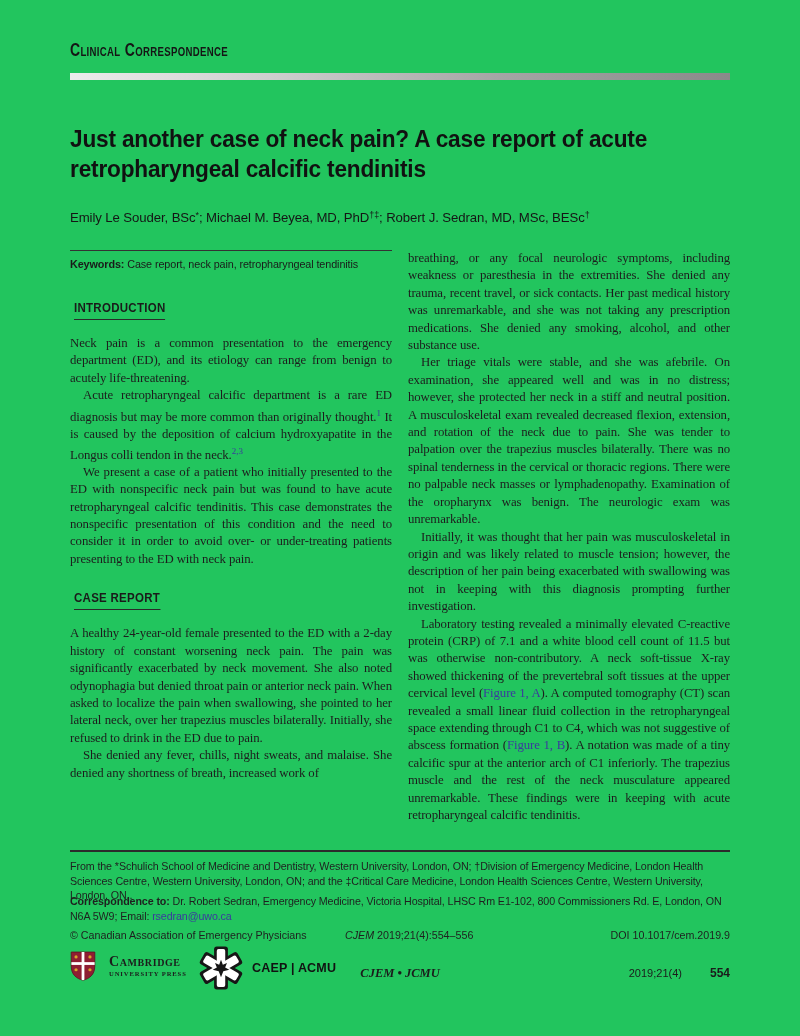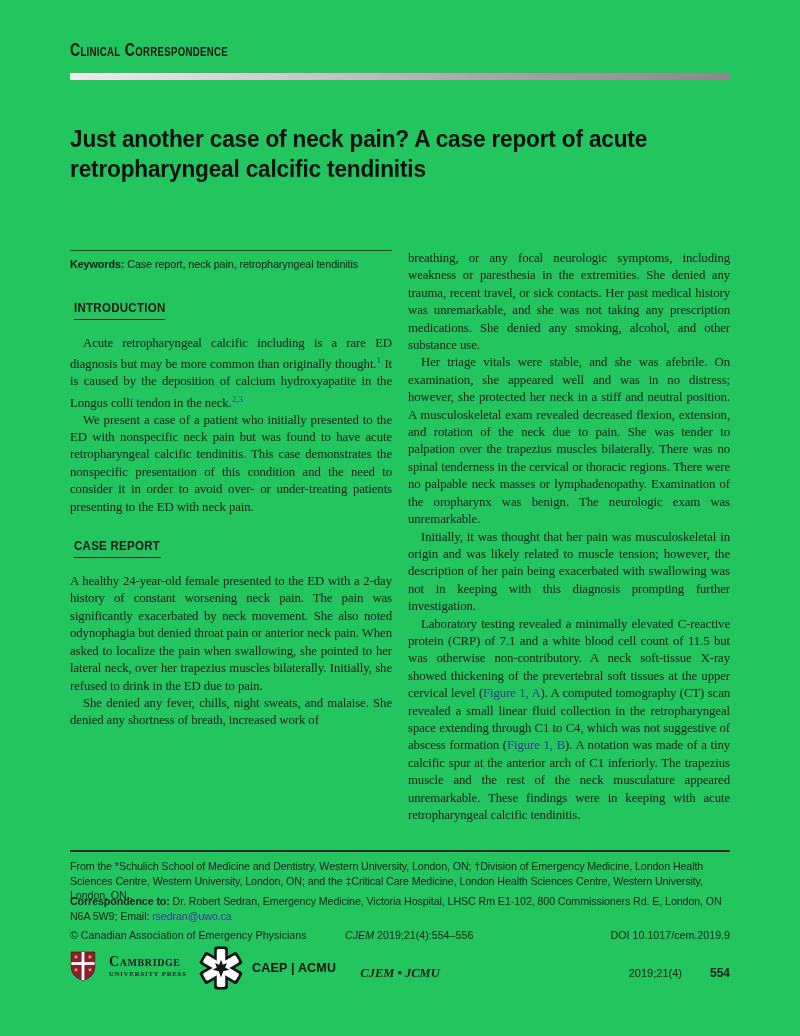--- a/index.html
+++ b/index.html
@@ -102,27 +102,29 @@
 </head>
 <body>
 
 <div class="page">
 
   <div class="section-label">Clinical Correspondence</div>
   <div class="header-bar"></div>
 
   <h1 class="article-title">Just another case of neck pain? A case report of acute retropharyngeal calcific tendinitis</h1>
 
+  <div class="authors-line" id="authors-line"><span>Emily Le Souder, BSc</span><span class="sup">*</span>; <span>Michael M. Beyea, MD, PhD</span><span class="sup">†‡</span>; <span>Robert J. Sedran, MD, MSc, BESc</span><span class="sup">†</span></div>
 
   <div class="columns">
     <div class="col">
       <div class="keywords-block"><b>Keywords:</b><span> Case report, neck pain, retropharyngeal tendinitis</span></div>
       <div id="col-left">
           <div class="col-heading"><span class="col-heading-text">INTRODUCTION</span></div>
-          <p class="body-para ind"><span>Acute retropharyngeal calcific including is a rare ED diagnosis but may be more common than originally thought.</span><a class="ref-link sup">1</a><span> It is caused by the deposition of calcium hydroxyapatite in the Longus colli tendon in the neck.</span><a class="ref-link sup">2,3</a></p>
+          <p class="body-para"><span>Neck pain is a common presentation to the emergency department (ED), and its etiology can range from benign to acutely life-threatening.</span></p>
+          <p class="body-para ind"><span>Acute retropharyngeal calcific department is a rare ED diagnosis but may be more common than originally thought.</span><a class="ref-link sup">1</a><span> It is caused by the deposition of calcium hydroxyapatite in the Longus colli tendon in the neck.</span><a class="ref-link sup">2,3</a></p>
           <p class="body-para ind"><span>We present a case of a patient who initially presented to the ED with nonspecific neck pain but was found to have acute retropharyngeal calcific tendinitis. This case demonstrates the nonspecific presentation of this condition and the need to consider it in order to avoid over- or under-treating patients presenting to the ED with neck pain.</span></p>
           <div class="col-heading spaced"><span class="col-heading-text">CASE REPORT</span></div>
           <p class="body-para"><span>A healthy 24-year-old female presented to the ED with a 2-day history of constant worsening neck pain. The pain was significantly exacerbated by neck movement. She also noted odynophagia but denied throat pain or anterior neck pain. When asked to localize the pain when swallowing, she pointed to her lateral neck, over her trapezius muscles bilaterally. Initially, she refused to drink in the ED due to pain.</span></p>
           <p class="body-para ind"><span>She denied any fever, chills, night sweats, and malaise. She denied any shortness of breath, increased work of</span></p>
         </div>
     </div>
     <div class="col">
       <div id="col-right">
           <p class="body-para"><span>breathing, or any focal neurologic symptoms, including weakness or paresthesia in the extremities. She denied any trauma, recent travel, or sick contacts. Her past medical history was unremarkable, and she was not taking any prescription medications. She denied any smoking, alcohol, and other substance use.</span></p>
           <p class="body-para ind"><span>Her triage vitals were stable, and she was afebrile. On examination, she appeared well and was in no distress; however, she protected her neck in a stiff and neutral position. A musculoskeletal exam revealed decreased flexion, extension, and rotation of the neck due to pain. She was tender to palpation over the trapezius muscles bilaterally. There was no spinal tenderness in the cervical or thoracic regions. There were no palpable neck masses or lymphadenopathy. Examination of the oropharynx was benign. The neurologic exam was unremarkable.</span></p>

